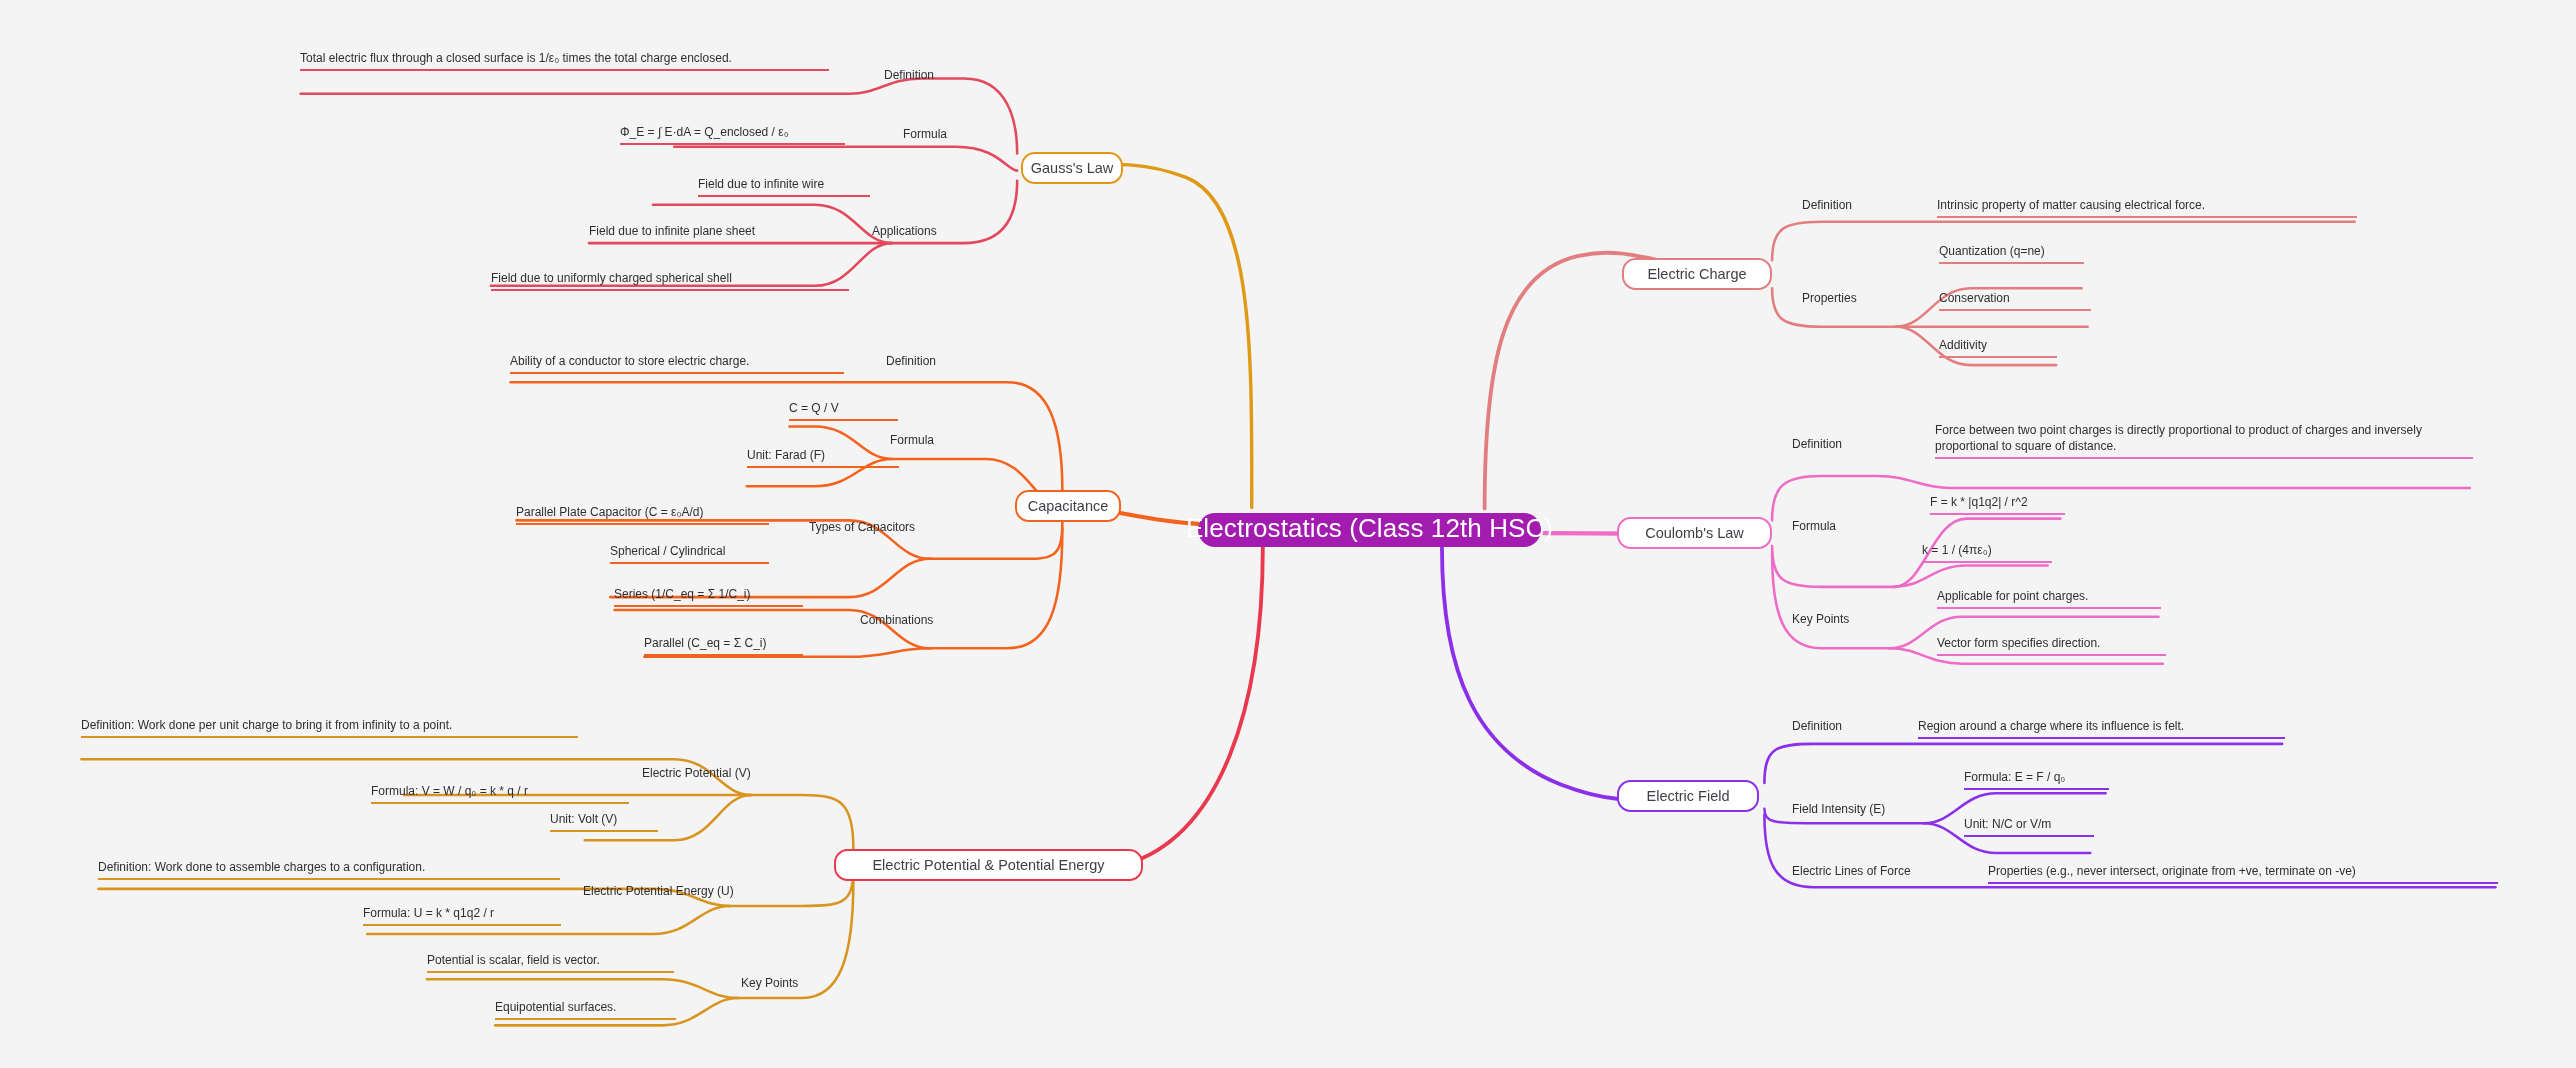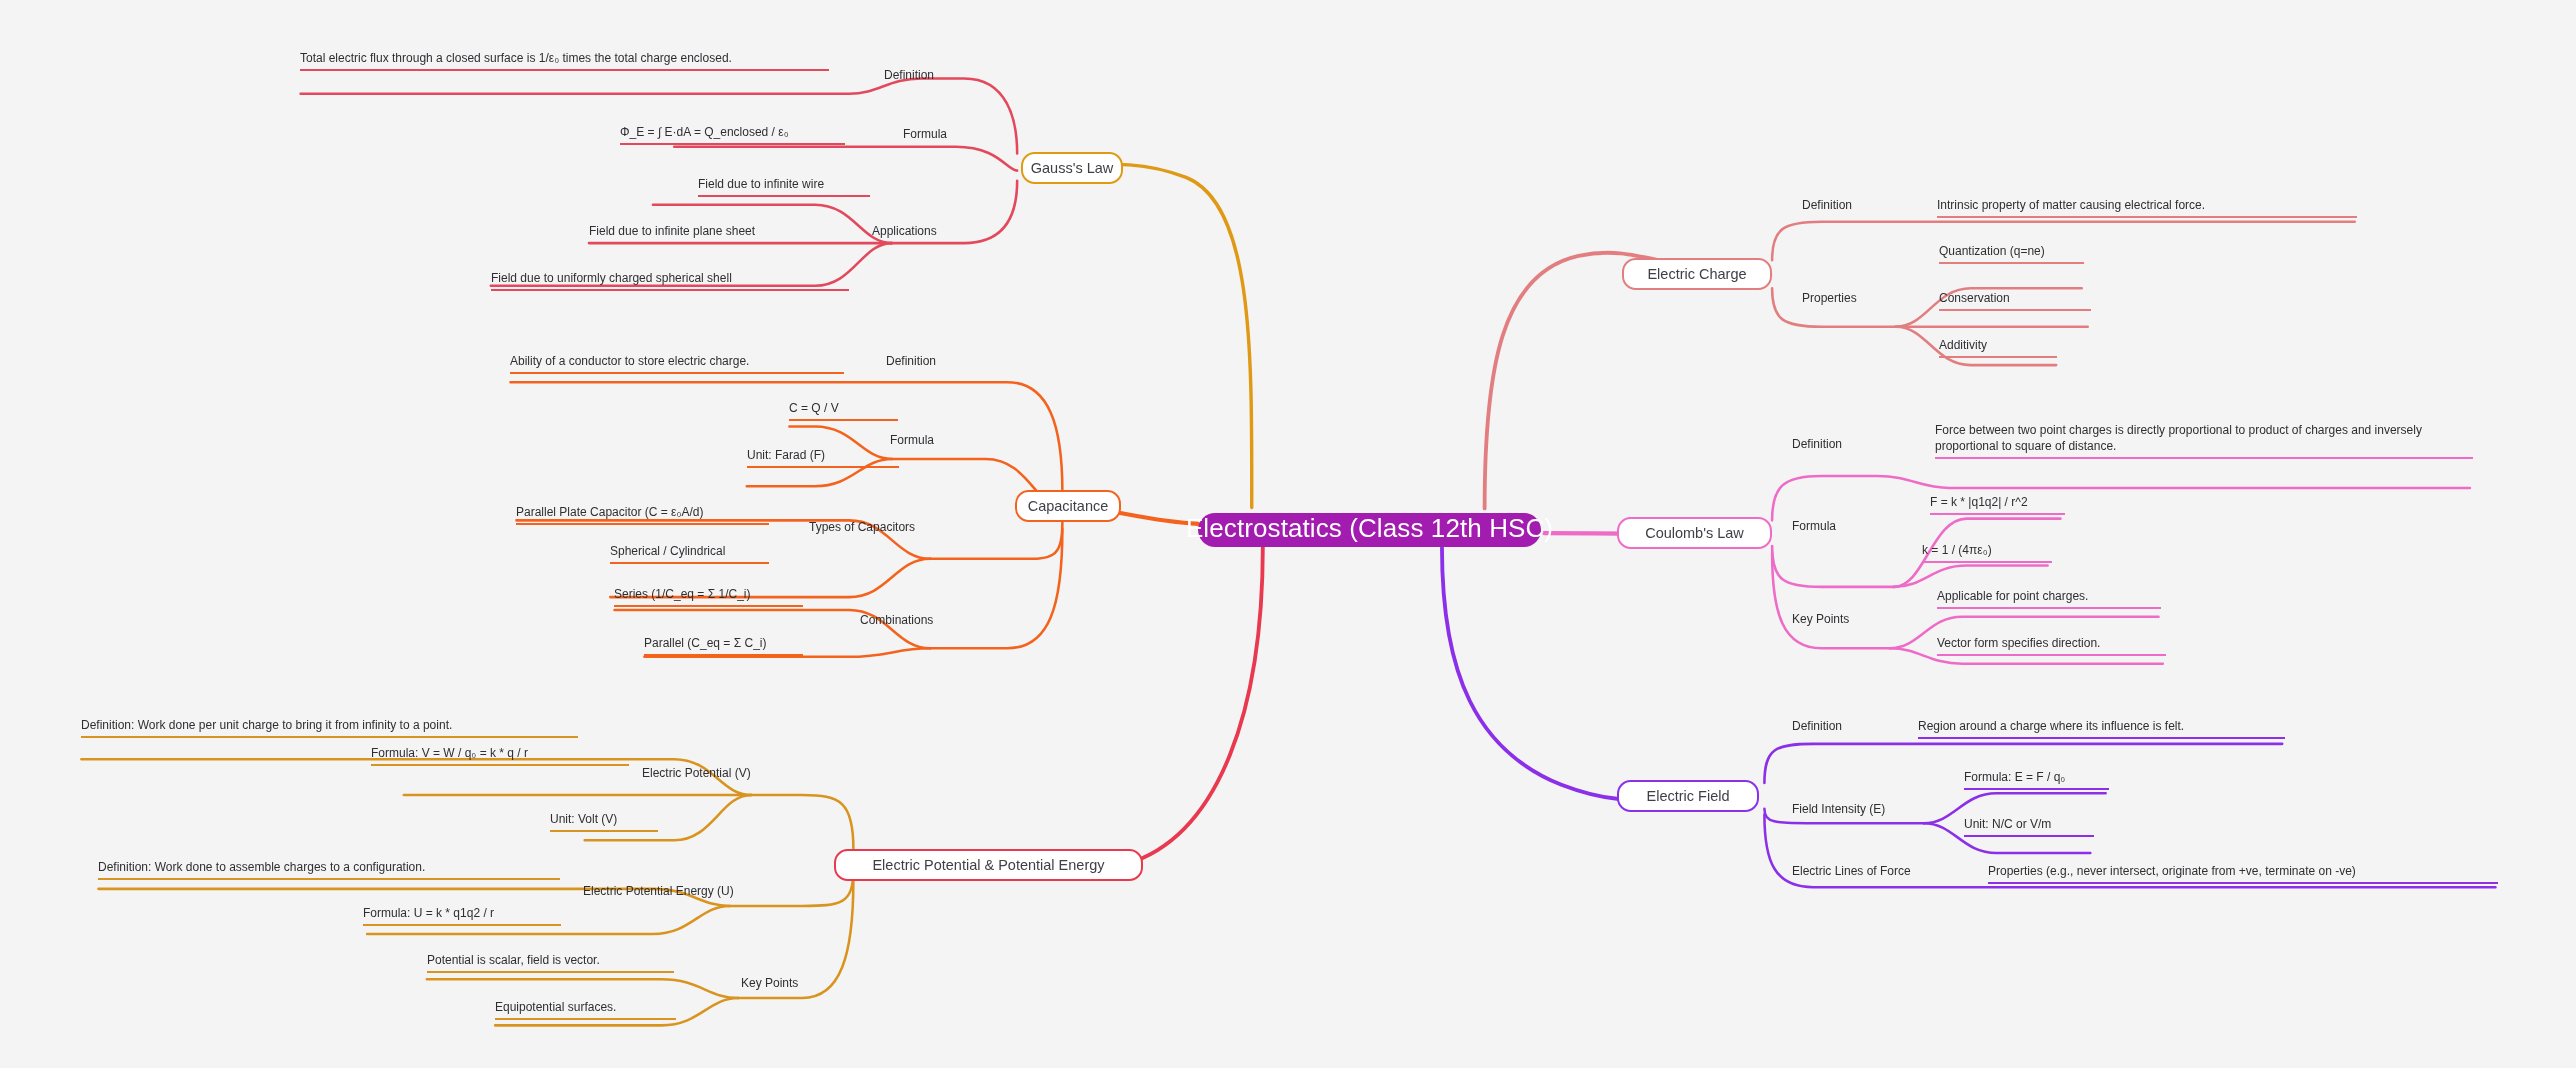--- a/index.html
+++ b/index.html
@@ -181,21 +181,21 @@
   <div class="lbl2" style="left:809px;top:520px;">Types of Capacitors</div>
   <div class="leaf" style="left:516px;top:493px;width:253px;border-bottom:2.6px solid #f4631e;margin-top:12px;">Parallel Plate Capacitor (C = ε₀A/d)</div>
   <div class="leaf" style="left:610px;top:544px;width:159px;border-bottom:2.6px solid #f4631e;">Spherical / Cylindrical</div>
 
   <div class="lbl2" style="left:860px;top:613px;">Combinations</div>
   <div class="leaf" style="left:614px;top:587px;width:189px;border-bottom:2.6px solid #f4631e;">Series (1/C_eq = Σ 1/C_i)</div>
   <div class="leaf" style="left:644px;top:636px;width:159px;border-bottom:2.6px solid #f4631e;">Parallel (C_eq = Σ C_i)</div>
 
   <div class="lbl2" style="left:642px;top:766px;">Electric Potential (V)</div>
   <div class="leaf" style="left:81px;top:718px;width:497px;border-bottom:2.6px solid #d9941f;">Definition: Work done per unit charge to bring it from infinity to a point.</div>
-  <div class="leaf" style="left:371px;top:746px;width:258px;border-bottom:2.6px solid #d9941f;">Formula: V = W / q₀ = k * q / r</div>
+  <div class="leaf" style="left:371px;top:784px;width:258px;border-bottom:2.6px solid #d9941f;">Formula: V = W / q₀ = k * q / r</div>
   <div class="leaf" style="left:550px;top:812px;width:108px;border-bottom:2.6px solid #d9941f;">Unit: Volt (V)</div>
 
   <div class="lbl2" style="left:583px;top:884px;">Electric Potential Energy (U)</div>
   <div class="leaf" style="left:98px;top:860px;width:462px;border-bottom:2.6px solid #d9941f;">Definition: Work done to assemble charges to a configuration.</div>
   <div class="leaf" style="left:363px;top:906px;width:198px;border-bottom:2.6px solid #d9941f;">Formula: U = k * q1q2 / r</div>
 
   <div class="lbl2" style="left:741px;top:976px;">Key Points</div>
   <div class="leaf" style="left:427px;top:953px;width:247px;border-bottom:2.6px solid #d9941f;">Potential is scalar, field is vector.</div>
   <div class="leaf" style="left:495px;top:1000px;width:181px;border-bottom:2.6px solid #d9941f;">Equipotential surfaces.</div>
 

